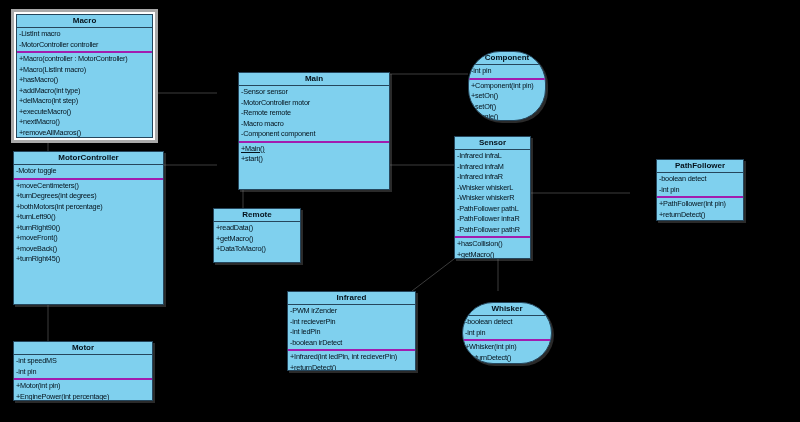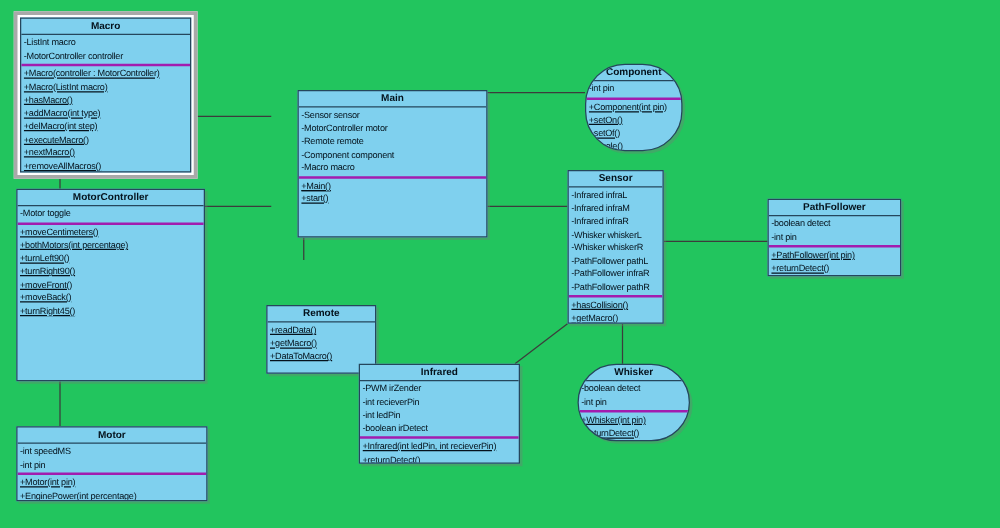--- a/index.html
+++ b/index.html
@@ -1,26 +1,26 @@
 <!DOCTYPE html>
 <html><head>
 <meta charset="utf-8">
 <style>
   html,body{margin:0;padding:0;background:#ffffff;}
-  #stage{position:relative;width:800px;height:422px;background:#22c55e;overflow:hidden;
+  #stage{position:relative;width:800px;height:422px;background:#000000;overflow:hidden;
          font-family:"Liberation Sans",sans-serif;}
   svg.connectors{position:absolute;left:0;top:0;width:800px;height:422px;}
   .uml-class{position:absolute;display:flex;flex-direction:column;box-sizing:border-box;
              background:#7FD0EE;border:1px solid #25465C;color:#04121c;
              box-shadow:2px 2px 0 rgba(120,120,120,0.35);overflow:hidden;}
   .uml-title{flex:0 0 auto;height:12px;line-height:12px;text-align:center;
              font-size:8px;font-weight:bold;border-bottom:1px solid #25465C;
              white-space:nowrap;overflow:hidden;}
   .uml-attrs{flex:0 0 auto;border-bottom:2px solid #a21caf;padding:1px 2px;}
-  .uml-methods{flex:1 1 auto;padding:1px 2px;text-decoration:underline;}
+  .uml-methods{flex:1 1 auto;padding:1px 2px;}
   .row{line-height:10.5px;font-size:7.3px;letter-spacing:-0.2px;white-space:nowrap;overflow:hidden;}
   .row.u{text-decoration:underline;}
   .selected-wrap{position:absolute;box-sizing:border-box;border:3px solid #A9A9A9;
                  background:#ffffff;padding:2px;}
   .selected-wrap .uml-class{position:relative;width:100%;height:100%;box-shadow:none;}
 </style>
 </head>
 <body>
 
 <div id="stage">
@@ -58,57 +58,58 @@
     </div>
   </div>
 
   <div class="uml-class" style="left:13px;top:151px;width:151px;height:154px;">
     <div class="uml-title">MotorController</div>
     <div class="uml-attrs">
         <div class="row">-Motor toggle</div>
       </div>
     <div class="uml-methods">
         <div class="row">+moveCentimeters()</div>
+        <div class="row">+turnDegrees(int degrees)</div>
         <div class="row">+bothMotors(int percentage)</div>
         <div class="row">+turnLeft90()</div>
         <div class="row">+turnRight90()</div>
         <div class="row">+moveFront()</div>
         <div class="row">+moveBack()</div>
         <div class="row">+turnRight45()</div>
       </div>
   </div>
 
-  <div class="uml-class" style="left:13px;top:341px;width:153px;height:60px;">
+  <div class="uml-class" style="left:13px;top:341px;width:140px;height:60px;">
     <div class="uml-title">Motor</div>
     <div class="uml-attrs">
         <div class="row">-int speedMS</div>
         <div class="row">-int pin</div>
       </div>
     <div class="uml-methods">
         <div class="row">+Motor(int pin)</div>
         <div class="row">+EnginePower(int percentage)</div>
       </div>
   </div>
 
   <div class="uml-class" style="left:217px;top:72px;width:152px;height:118px;margin-left:21px;">
     <div class="uml-title">Main</div>
     <div class="uml-attrs">
         <div class="row">-Sensor sensor</div>
         <div class="row">-MotorController motor</div>
         <div class="row">-Remote remote</div>
+        <div class="row">-Macro macro</div>
         <div class="row">-Component component</div>
-        <div class="row">-Macro macro</div>
       </div>
     <div class="uml-methods">
         <div class="row u">+Main()</div>
         <div class="row">+start()</div>
       </div>
   </div>
 
-  <div class="uml-class" style="left:213px;top:208px;width:88px;height:55px;margin-top:36px;">
+  <div class="uml-class" style="left:213px;top:208px;width:88px;height:55px;">
     <div class="uml-title">Remote</div>
     <div class="uml-methods">
         <div class="row">+readData()</div>
         <div class="row">+getMacro()</div>
         <div class="row">+DataToMacro()</div>
       </div>
   </div>
 
   <div class="uml-class" style="left:468px;top:51px;width:78px;height:70px;border-radius:32px;">
     <div class="uml-title">Component</div>
@@ -134,21 +135,21 @@
         <div class="row">-PathFollower pathL</div>
         <div class="row">-PathFollower infraR</div>
         <div class="row">-PathFollower pathR</div>
       </div>
     <div class="uml-methods">
         <div class="row">+hasCollision()</div>
         <div class="row">+getMacro()</div>
       </div>
   </div>
 
-  <div class="uml-class" style="left:614px;top:159px;width:107px;height:62px;">
+  <div class="uml-class" style="left:656px;top:159px;width:88px;height:62px;">
     <div class="uml-title">PathFollower</div>
     <div class="uml-attrs">
         <div class="row">-boolean detect</div>
         <div class="row">-int pin</div>
       </div>
     <div class="uml-methods">
         <div class="row">+PathFollower(int pin)</div>
         <div class="row">+returnDetect()</div>
       </div>
   </div>
@@ -160,21 +161,21 @@
         <div class="row">-int recieverPin</div>
         <div class="row">-int ledPin</div>
         <div class="row">-boolean irDetect</div>
       </div>
     <div class="uml-methods">
         <div class="row">+Infrared(int ledPin, int recieverPin)</div>
         <div class="row">+returnDetect()</div>
       </div>
   </div>
 
-  <div class="uml-class" style="left:462px;top:291px;width:90px;height:62px;border-radius:31px;">
+  <div class="uml-class" style="left:462px;top:302px;width:90px;height:62px;border-radius:31px;">
     <div class="uml-title">Whisker</div>
     <div class="uml-attrs">
         <div class="row">-boolean detect</div>
         <div class="row">-int pin</div>
       </div>
     <div class="uml-methods">
         <div class="row">+Whisker(int pin)</div>
         <div class="row">+returnDetect()</div>
       </div>
   </div>

